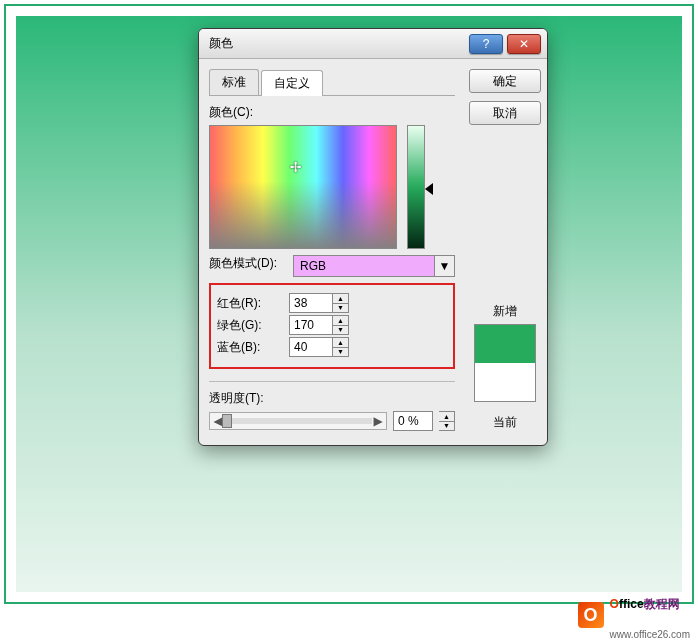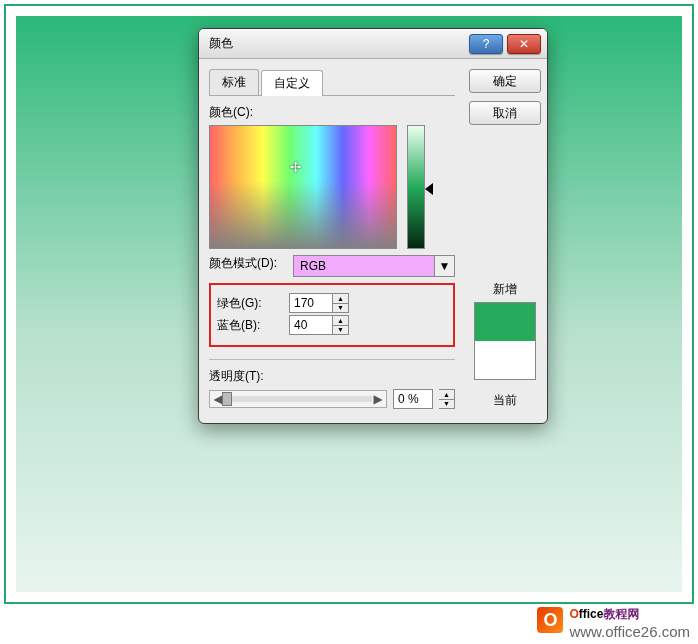--- a/index.html
+++ b/index.html
@@ -3,21 +3,21 @@
 <meta charset="utf-8">
 <style>
   * { box-sizing: border-box; margin: 0; padding: 0; font-family: "Microsoft YaHei", SimSun, Arial, sans-serif; font-size: 12px; }
   body { width: 698px; height: 644px; background: #fff; position: relative; }
   .outer-frame { position: absolute; left: 4px; top: 4px; width: 690px; height: 600px; border: 2px solid #25a96d; }
   .canvas-bg { position: absolute; inset: 10px; background: linear-gradient(180deg, #2bb878 0%, #b7e1cd 55%, #e8f5ee 100%); }
   .branding { position: absolute; right: 8px; bottom: 4px; display: flex; align-items: center; gap: 6px; }
   .brand-icon { width: 26px; height: 26px; background: linear-gradient(135deg,#e63900,#ff8c1a); border-radius: 4px; display:flex; align-items:center; justify-content:center; color:#fff; font-weight:bold; font-size:18px; font-family: Arial; }
   .brand-main { font-size: 20px; font-weight: bold; }
   .brand-main .o1 { color:#e63900; } .brand-main .o2 { color:#701a75; }
-  .brand-sub { font-size: 15px; color:#666; }
+  .brand-sub { font-size: 10px; color:#666;margin-top:16px; }
 
   .dialog { position: absolute; left: 192px; top: 22px; width: 350px; background:#ececec; border:1px solid #3a3a3a; border-radius: 6px; box-shadow: 0 6px 20px rgba(0,0,0,0.4); overflow:hidden; }
   .titlebar { height: 30px; background: linear-gradient(#f7f7f7,#dcdcdc); display:flex; align-items:center; padding: 0 6px 0 10px; border-bottom:1px solid #b0b0b0; }
   .titlebar .title { flex:1; font-size:12px; color:#000; }
   .tbtn { width: 34px; height: 20px; margin-left: 4px; border-radius: 3px; display:flex; align-items:center; justify-content:center; color:#fff; font-size:12px; box-shadow: 0 1px 1px rgba(0,0,0,.3); }
   .help-btn { background: linear-gradient(#6fa7e6,#3b6fb3); border:1px solid #285a94; }
   .close-btn { background: linear-gradient(#e87b6e,#c33b2a); border:1px solid #8c2317; }
 
   .dialog-body { display:flex; padding: 10px 2px 14px 10px; gap: 10px; }
   .left-col { flex:1; }
@@ -103,20 +103,28 @@
         <div class="row">
           <label>颜色模式(D):</label>
           <div class="dd">
             <span>RGB</span>
             <div class="dd-arrow">▼</div>
           </div>
         </div>
 
         <div class="rgb-box">
           <div class="spin">
+            <label>红色(R):</label>
+            <div class="spin-inp">38</div>
+            <div class="spin-btns">
+              <div class="sbtn">▲</div>
+              <div class="sbtn">▼</div>
+            </div>
+          </div>
+          <div class="spin">
             <label>绿色(G):</label>
             <div class="spin-inp">170</div>
             <div class="spin-btns">
               <div class="sbtn">▲</div>
               <div class="sbtn">▼</div>
             </div>
           </div>
           <div class="spin">
             <label>蓝色(B):</label>
             <div class="spin-inp">40</div>

